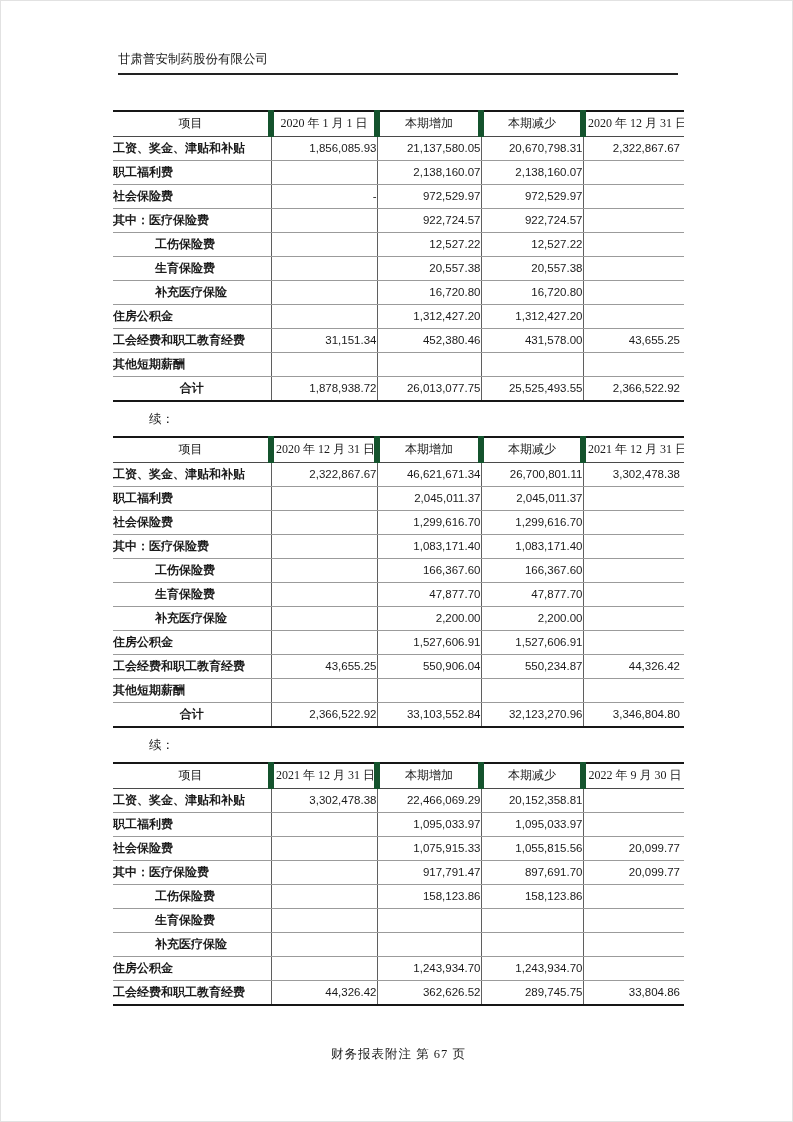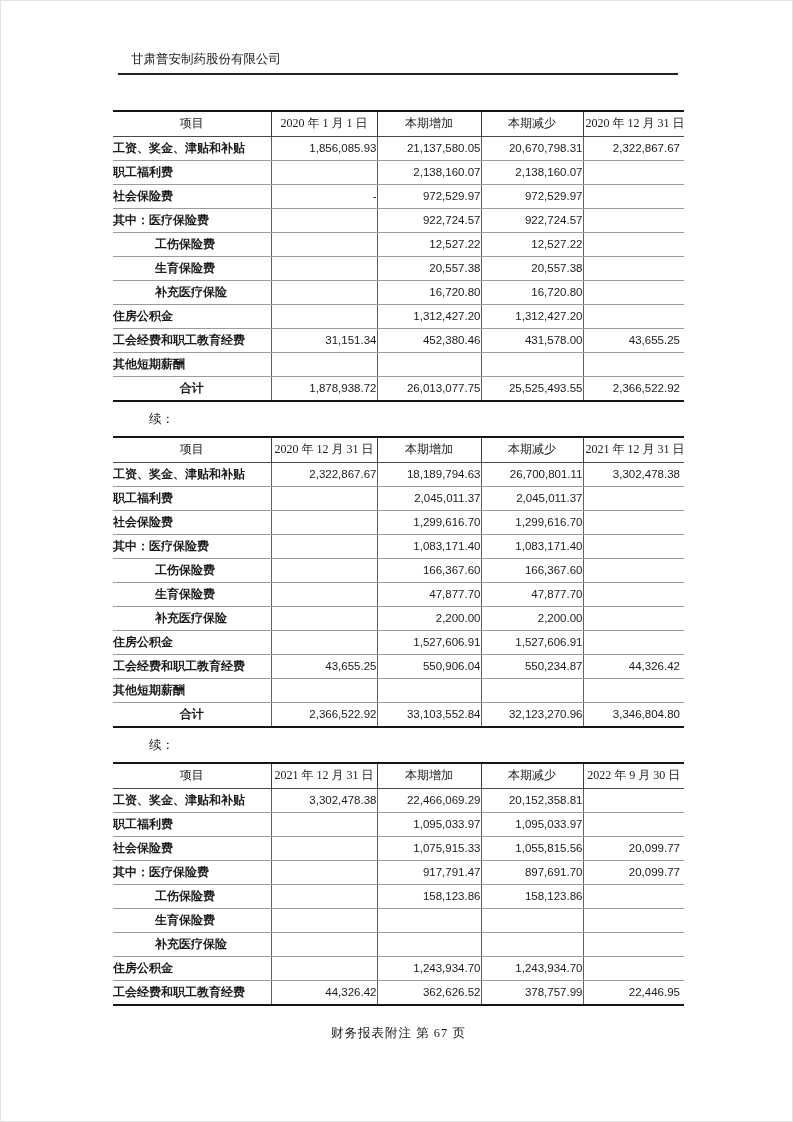--- a/index.html
+++ b/index.html
@@ -9,21 +9,21 @@
     height: 1122px;
     margin: 0 auto;
     background: #ffffff;
     border: 1px solid #e2e2e2;
     box-sizing: border-box;
     padding: 50px 110px 0 112px;
     font-family: "Liberation Serif", "DejaVu Serif", serif;
     color: #1a1a1a;
     overflow: hidden;
   }
-  .doc-header { margin-left: 18px; font-size: 12.5px; line-height: 17.5px; }
+  .doc-header { margin-left: 5px; font-size: 12.5px; line-height: 17.5px; }
   .doc-header div { white-space: nowrap; }
   .header-rule {
     margin-left: 5px;
     margin-top: 4px;
     width: 560px;
     height: 0;
     border-top: 2px solid #222;
   }
   table.fin {
     border-collapse: collapse;
@@ -32,21 +32,21 @@
     border-top: 2.5px solid #161616;
     border-bottom: 2.5px solid #161616;
     font-size: 12px;
   }
   table.fin.first { margin-top: 35px; }
   table.fin th {
     font-weight: normal;
     text-align: center;
     height: 24px;
     border-bottom: 1px solid #4a4a4a;
-    border-left: 1px solid #14532d;
+    border-left: 6px solid #14532d;
     padding: 0 2px;
     overflow: hidden;
     white-space: nowrap;
   }
   table.fin th:first-child { border-left: none; }
   table.fin td {
     height: 23px;
     border-bottom: 1px solid #9b9b9b;
     border-left: 1px solid #5f5f5f;
     padding: 0;
@@ -64,21 +64,21 @@
     font-family: "Liberation Sans", "DejaVu Sans", sans-serif;
     font-size: 11.5px;
   }
   td.num:last-child { padding-right: 4px; }
   .cont-label {
     margin: 9px 0 8px 36px;
     font-size: 12.5px;
     line-height: 17px;
   }
   .doc-footer {
-    margin-top: 19px;
+    margin-top: 40px;
     width: 571px;
     text-align: center;
     font-size: 12.5px;
     letter-spacing: 1px;
   }
 </style>
 </head>
 <body>
 
 <div class="page">
@@ -203,21 +203,21 @@
           <th>2020 年 12 月 31 日</th>
           <th>本期增加</th>
           <th>本期减少</th>
           <th>2021 年 12 月 31 日</th>
         </tr>
       </thead>
       <tbody>
         <tr>
           <td class="label">工资、奖金、津贴和补贴</td>
           <td class="num">2,322,867.67</td>
-          <td class="num">18,189,794.63</td>
+          <td class="num">46,621,671.34</td>
           <td class="num">26,700,801.11</td>
           <td class="num">3,302,478.38</td>
         </tr>
         <tr>
           <td class="label">职工福利费</td>
           <td class="num"></td>
           <td class="num">2,045,011.37</td>
           <td class="num">2,045,011.37</td>
           <td class="num"></td>
         </tr>
@@ -360,21 +360,21 @@
           <td class="label">住房公积金</td>
           <td class="num"></td>
           <td class="num">1,243,934.70</td>
           <td class="num">1,243,934.70</td>
           <td class="num"></td>
         </tr>
         <tr>
           <td class="label">工会经费和职工教育经费</td>
           <td class="num">44,326.42</td>
           <td class="num">362,626.52</td>
-          <td class="num">378,757.99</td>
-          <td class="num">22,446.95</td>
+          <td class="num">289,745.75</td>
+          <td class="num">33,804.86</td>
         </tr>
       </tbody>
     </table>
 
   <div class="doc-footer">财务报表附注 第 67 页</div>
 
 </div>
 
 </body></html>

